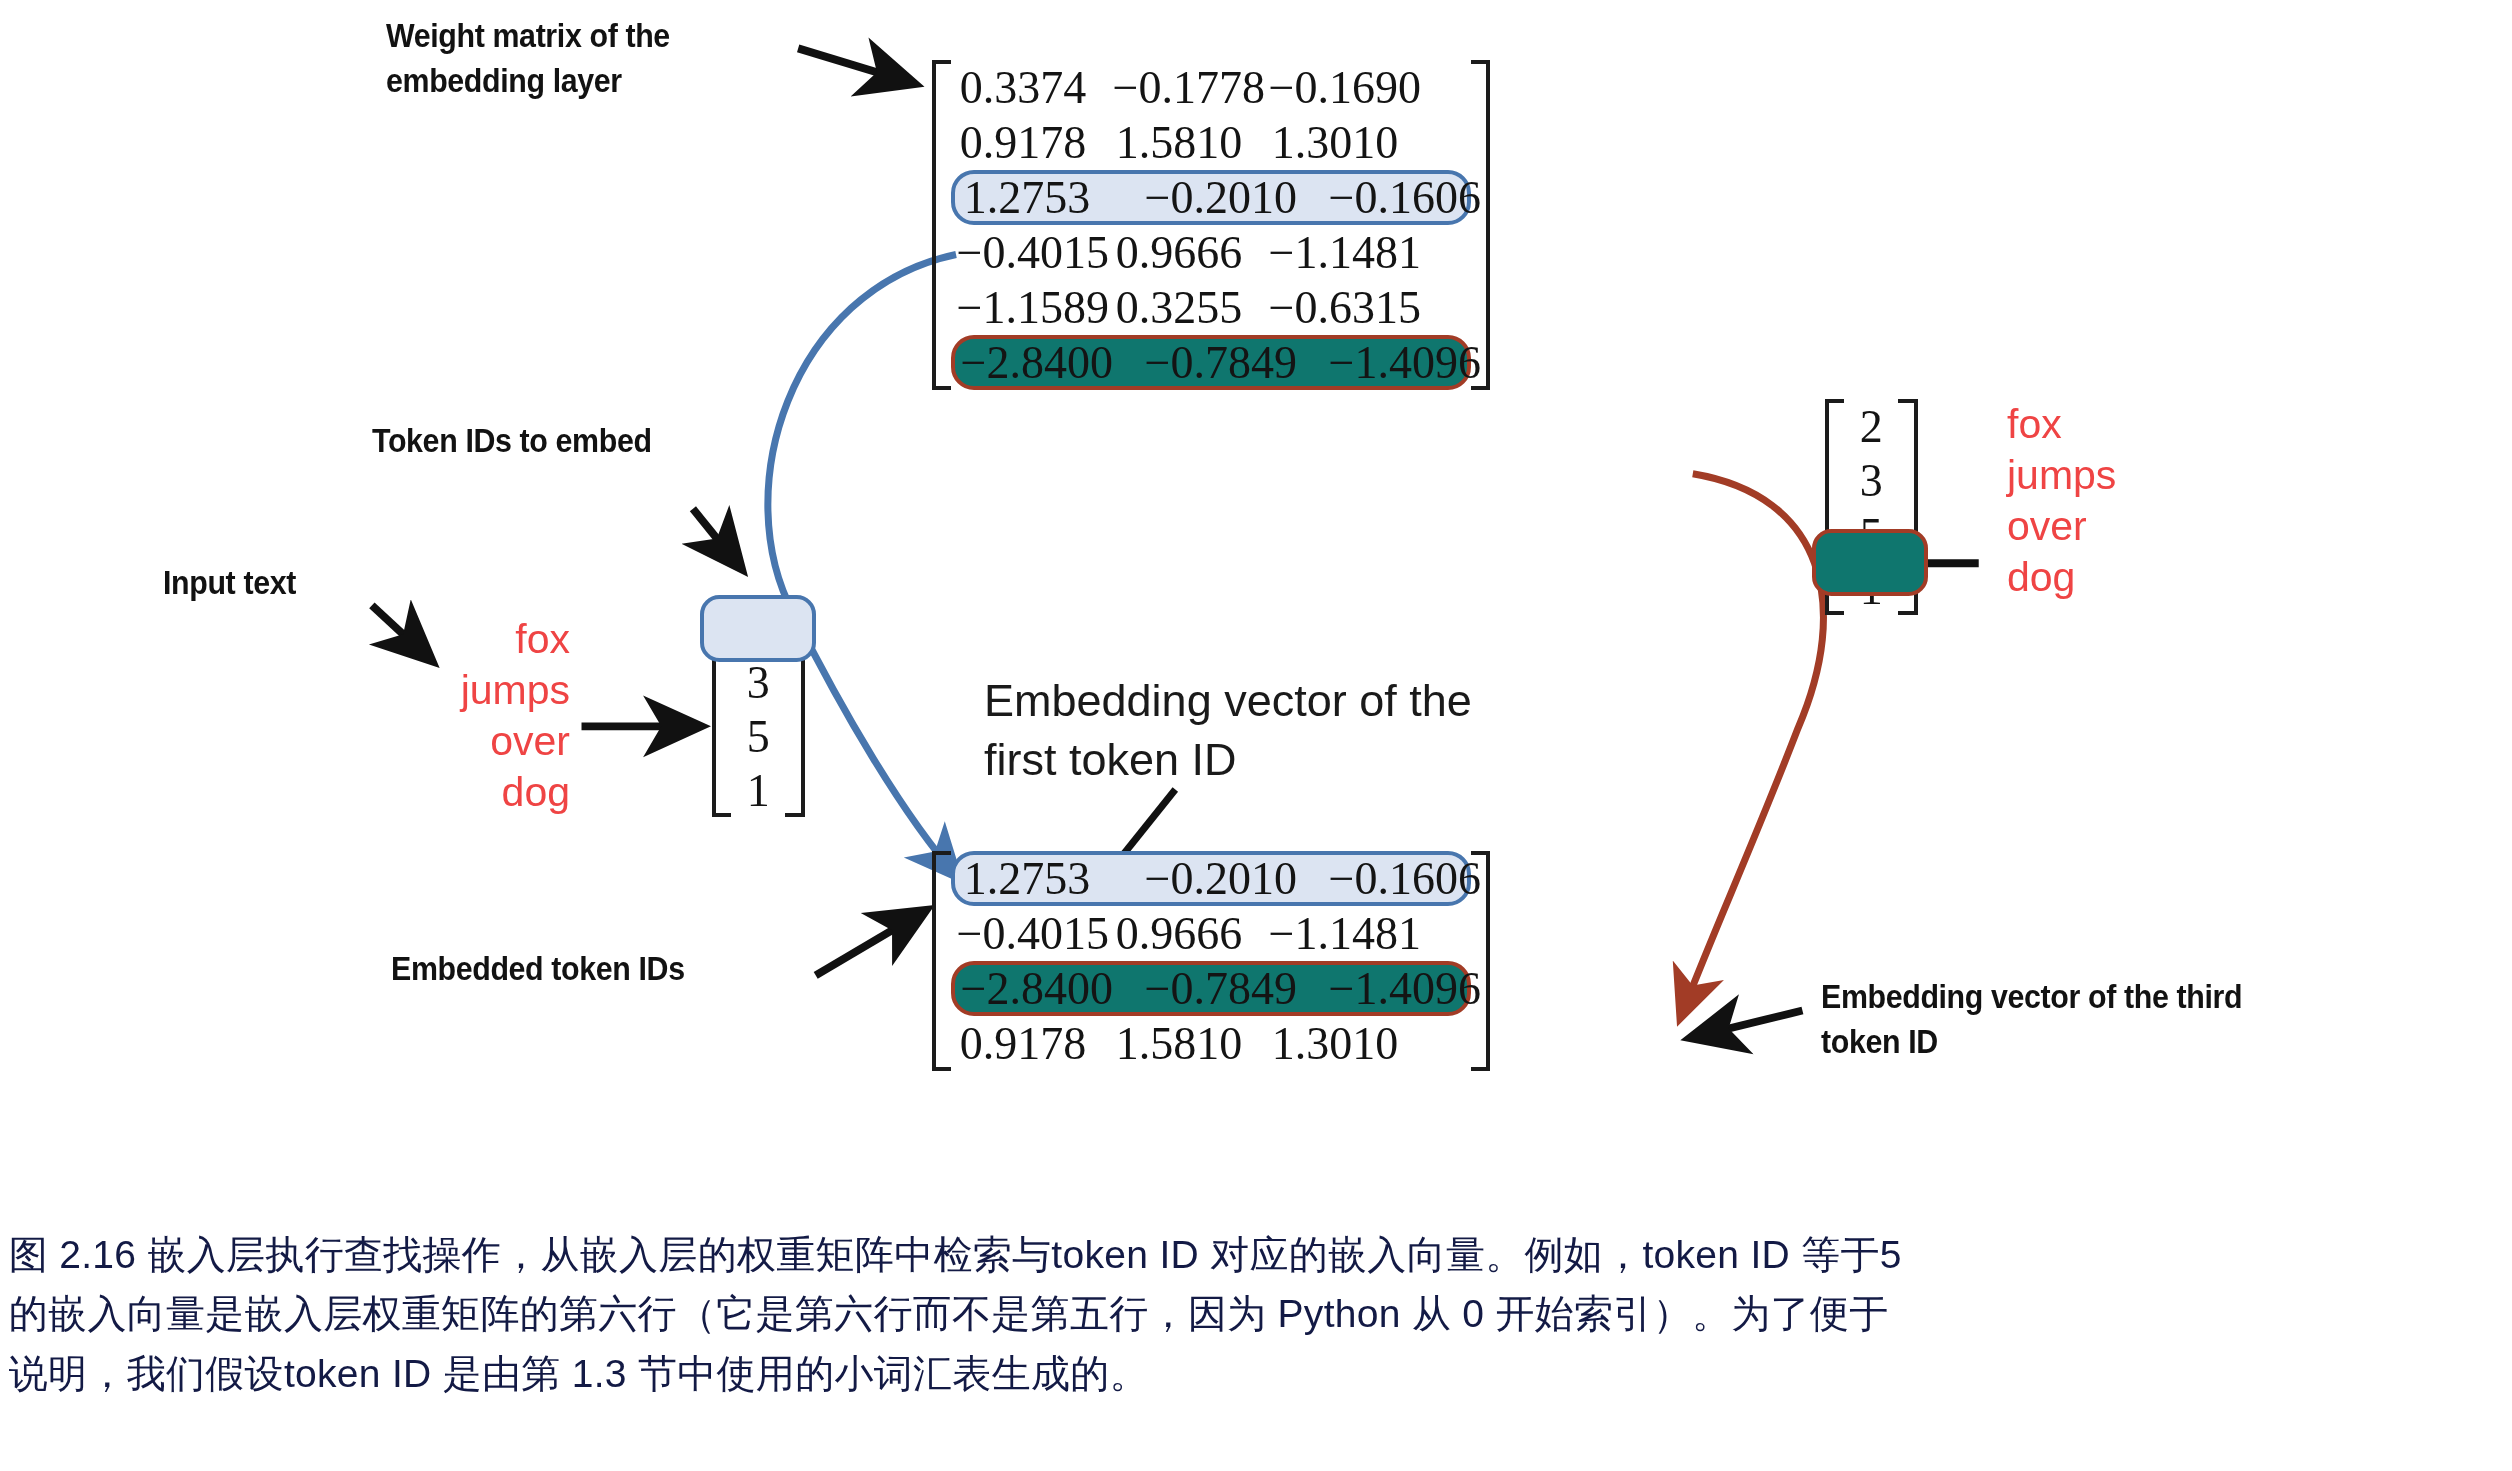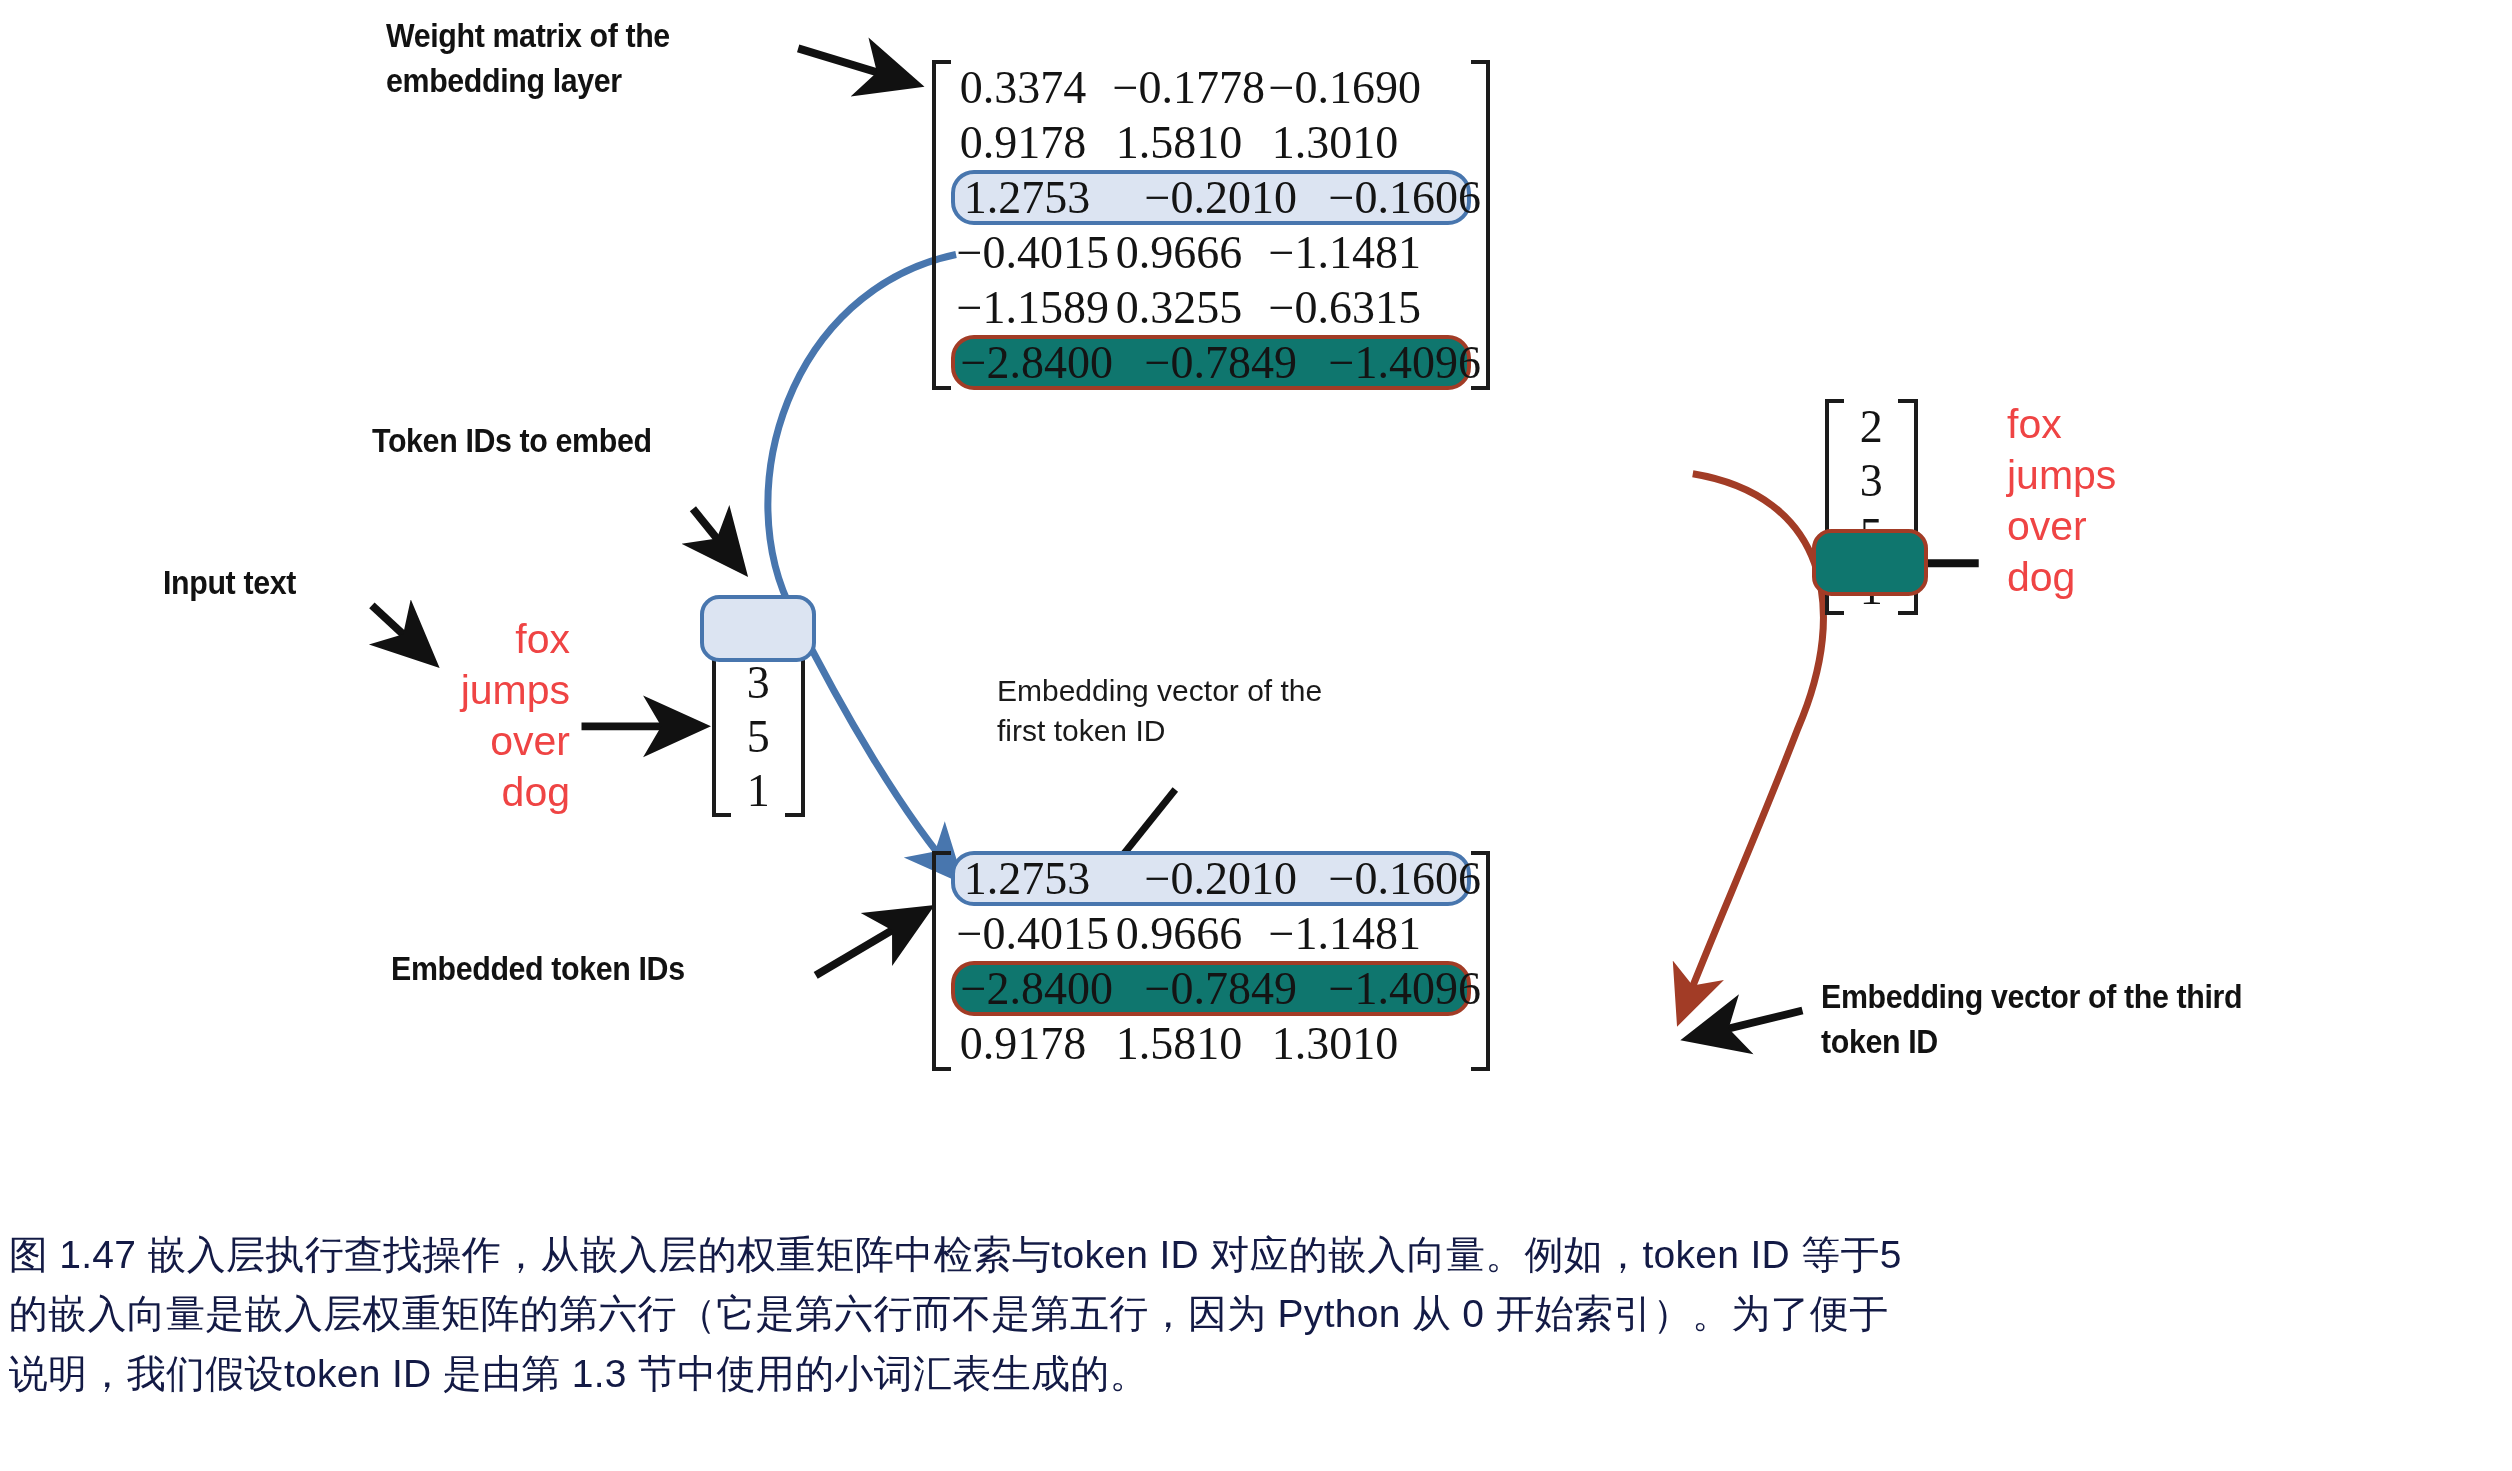--- a/index.html
+++ b/index.html
@@ -20,25 +20,24 @@
     transform:scaleX(0.92);
     transform-origin:left top;
     white-space:pre-line;
   }
   .ann.right{transform-origin:left top;}
 
   
   .plain{
     font-family:"Liberation Sans", sans-serif;
     font-weight:400;
-    font-size:30px;
+    font-size:45px;
     line-height:1.32;
     color:#1a1a1a;
     white-space:pre-line;
-    margin-left:13px;
   }
 
   
   .wordcol{
     font-family:"Liberation Sans", sans-serif;
     font-size:41px;
     line-height:1.12;
     color:#ef4444;
     text-align:center;
   }
@@ -309,17 +308,17 @@
     <div class="mrow">
       <div class="mcell">0.9178</div>
       <div class="mcell">1.5810</div>
       <div class="mcell">1.3010</div>
     </div>
   </div>
   <div class="brk r"></div>
 </div>
 
 <div class="caption">
-  <div>图 1.47 嵌入层执行查找操作，从嵌入层的权重矩阵中检索与token ID 对应的嵌入向量。例如，token ID 等于5</div>
+  <div>图 2.16 嵌入层执行查找操作，从嵌入层的权重矩阵中检索与token ID 对应的嵌入向量。例如，token ID 等于5</div>
   <div>的嵌入向量是嵌入层权重矩阵的第六行（它是第六行而不是第五行，因为 Python 从 0 开始索引）。为了便于</div>
   <div>说明，我们假设token ID 是由第 1.3 节中使用的小词汇表生成的。</div>
 </div>
 
 
 </body></html>

